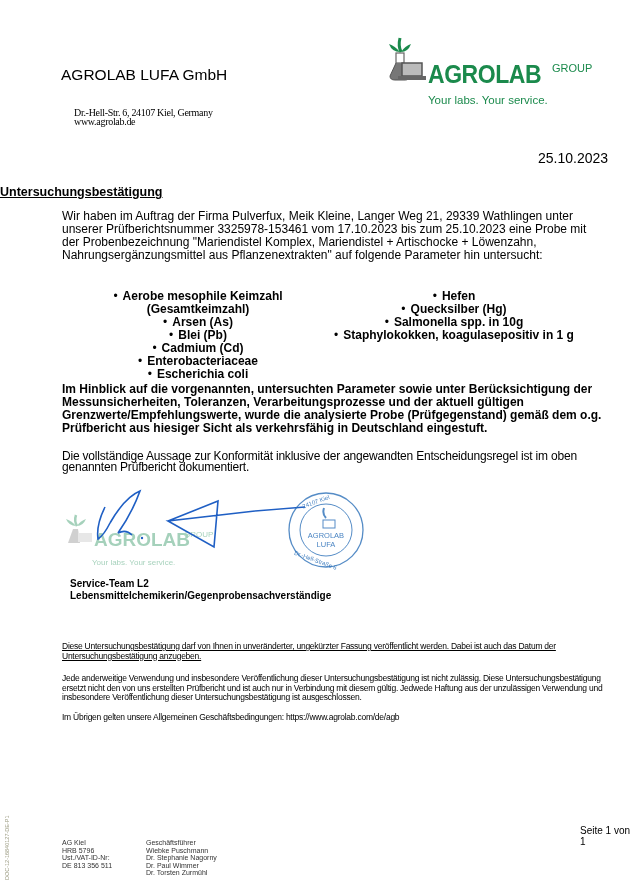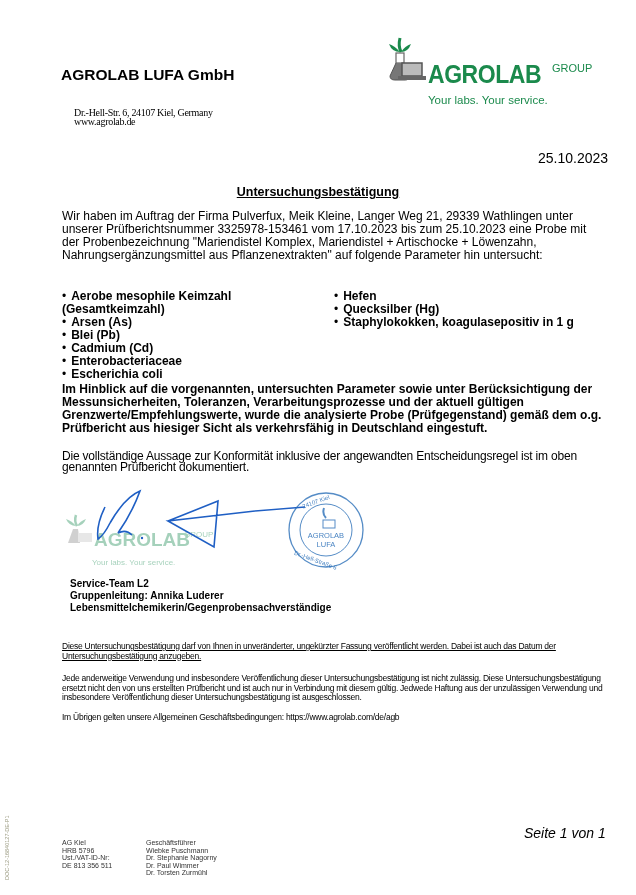--- a/index.html
+++ b/index.html
@@ -1,43 +1,43 @@
 <!DOCTYPE html>
 <html><head>
   <meta charset="utf-8">
   <style>
     html, body { margin: 0; padding: 0; background: #ffffff; }
     body { width: 636px; height: 895px; position: relative; overflow: hidden;
            font-family: "Liberation Sans", sans-serif; color: #000; }
     .abs { position: absolute; }
-    .company { left: 61px; top: 66px; font-size: 15.5px; font-weight: bold; }
+    .company { left: 61px; top: 66px; font-size: 15.5px; font-weight: normal; }
     .addr { left: 74px; top: 109px; font-size: 10px; line-height: 8.5px; letter-spacing: -0.3px; font-family: Liberation Serif, serif; }
     .logo { left: 386px; top: 36px; width: 215px; height: 72px; }
     .logo-word { position: absolute; left: 42px; top: 24px; font-size: 25px; font-weight: bold; color: #1b8a4c; letter-spacing: -0.5px; transform: scaleX(0.92); transform-origin: left; }
     .logo-group { position: absolute; left: 166px; top: 26px; font-size: 11px; color: #1b8a4c; }
     .logo-tag { position: absolute; left: 42px; top: 58px; font-size: 11.5px; color: #1b8a4c; }
     .date { left: 538px; top: 150px; font-size: 14px; text-align: center; }
-    .title { left: 0; width: 636px; top: 185px; text-align: center; font-size: 12.5px; font-weight: bold; text-decoration: underline; }
+    .title { left: 0; width: 636px; top: 185px; text-align: left; font-size: 12.5px; font-weight: bold; text-decoration: underline; }
     .intro { left: 62px; top: 210px; width: 540px; font-size: 12px; line-height: 13px; }
     .params { left: 62px; top: 290px; width: 540px; font-size: 12px; line-height: 13px; font-weight: bold; display: flex; }
-    .params ul { list-style: none; margin: 0; padding: 0; }
+    .params ul { list-style: none; margin: 0; padding: 0; text-align: center; }
     .params li::before { content: "\2022"; font-weight: normal; margin-right: 5px; }
     .col1 { width: 272px; }
     .conclusion { left: 62px; top: 383px; width: 545px; font-size: 12px; line-height: 13px; font-weight: bold; }
     .conformity { left: 62px; top: 451px; width: 545px; font-size: 12px; line-height: 11px; letter-spacing: -0.2px; }
     .sig-area { left: 60px; top: 485px; width: 350px; height: 95px; }
     .team { left: 70px; top: 578px; font-size: 10px; line-height: 12px; font-weight: bold; }
     .fine { left: 62px; width: 545px; font-size: 8.5px; line-height: 9.5px; letter-spacing: -0.25px; }
     .fine1 { top: 642px; text-decoration: underline; }
     .fine2 { top: 674px; }
     .fine3 { top: 713px; }
     .docid { left: 4px; top: 880px; transform: rotate(-90deg); transform-origin: left top; font-size: 5.5px; color: #9a9a80; white-space: nowrap; }
     .footer-left { left: 62px; top: 839px; font-size: 7px; line-height: 7.5px; color: #333; }
     .footer-mid { left: 146px; top: 839px; font-size: 7px; line-height: 7.5px; color: #333; }
-    .page { left: 524px; top: 825px; font-size: 14px; font-style: italic; }
+    .page { left: 580px; top: 825px; font-size: 10px; }
   </style>
 </head>
 <body>
 
 <div class="abs company">AGROLAB LUFA GmbH</div>
 <div class="abs addr">
   <div>Dr.-Hell-Str. 6, 24107 Kiel, Germany</div>
   <div>www.agrolab.de</div>
 </div>
 
@@ -66,20 +66,21 @@
     <li>Aerobe mesophile Keimzahl (Gesamtkeimzahl)</li>
     <li>Arsen (As)</li>
     <li>Blei (Pb)</li>
     <li>Cadmium (Cd)</li>
     <li>Enterobacteriaceae</li>
     <li>Escherichia coli</li>
   </ul>
   <ul>
     <li>Hefen</li>
     <li>Quecksilber (Hg)</li>
+    <li>Salmonella spp. in 10g</li>
     <li>Staphylokokken, koagulasepositiv in 1 g</li>
   </ul>
 </div>
 
 <div class="abs conclusion">Im Hinblick auf die vorgenannten, untersuchten Parameter sowie unter Berücksichtigung der Messunsicherheiten, Toleranzen, Verarbeitungsprozesse und der aktuell gültigen Grenzwerte/Empfehlungswerte, wurde die analysierte Probe (Prüfgegenstand) gemäß dem o.g. Prüfbericht aus hiesiger Sicht als verkehrsfähig in Deutschland eingestuft.</div>
 <div class="abs conformity">Die vollständige Aussage zur Konformität inklusive der angewandten Entscheidungsregel ist im oben genannten Prüfbericht dokumentiert.</div>
 
 <div class="abs sig-area">
   <div style="position:absolute;left:0;top:28px;opacity:0.45;">
     <svg width="30" height="40" viewBox="0 0 30 40" style="position:absolute;left:4px;top:0;">
@@ -107,21 +108,20 @@
     <rect x="37" y="30" width="12" height="8" fill="none" stroke="#2a6fb8" opacity="0.8"></rect>
     <text x="40" y="48" font-size="7.5" fill="#2a6fb8" text-anchor="middle" font-family="Liberation Sans, sans-serif" opacity="0.85">AGROLAB</text>
     <text x="40" y="57" font-size="7.5" fill="#2a6fb8" text-anchor="middle" font-family="Liberation Sans, sans-serif" opacity="0.85">LUFA</text>
     <text x="26" y="12" font-size="6" fill="#2a6fb8" font-family="Liberation Sans, sans-serif" transform="rotate(-20 40 40)" opacity="0.85">24107 Kiel</text>
     <text x="18" y="74" font-size="6" fill="#2a6fb8" font-family="Liberation Sans, sans-serif" transform="rotate(20 40 40)" opacity="0.85">Dr.-Hell-Straße 6</text>
   </svg>
 </div>
 
 <div class="abs team">
   <div>Service-Team L2</div>
-  <div>Gruppenleitung: Annika Luderer</div>
   <div>Lebensmittelchemikerin/Gegenprobensachverständige</div>
 </div>
 
 <div class="abs fine fine1">Diese Untersuchungsbestätigung darf von Ihnen in unveränderter, ungekürzter Fassung veröffentlicht werden. Dabei ist auch das Datum der Untersuchungsbestätigung anzugeben.</div>
 <div class="abs fine fine2">Jede anderweitige Verwendung und insbesondere Veröffentlichung dieser Untersuchungsbestätigung ist nicht zulässig. Diese Untersuchungsbestätigung ersetzt nicht den von uns erstellten Prüfbericht und ist auch nur in Verbindung mit diesem gültig. Jedwede Haftung aus der unzulässigen Verwendung und insbesondere Veröffentlichung dieser Untersuchungsbestätigung ist ausgeschlossen.</div>
 <div class="abs fine fine3">Im Übrigen gelten unsere Allgemeinen Geschäftsbedingungen: https://www.agrolab.com/de/agb</div>
 
 <div class="abs docid">DOC-12-16840127-DE-P1</div>
 
 <div class="abs page">Seite 1 von 1</div>

